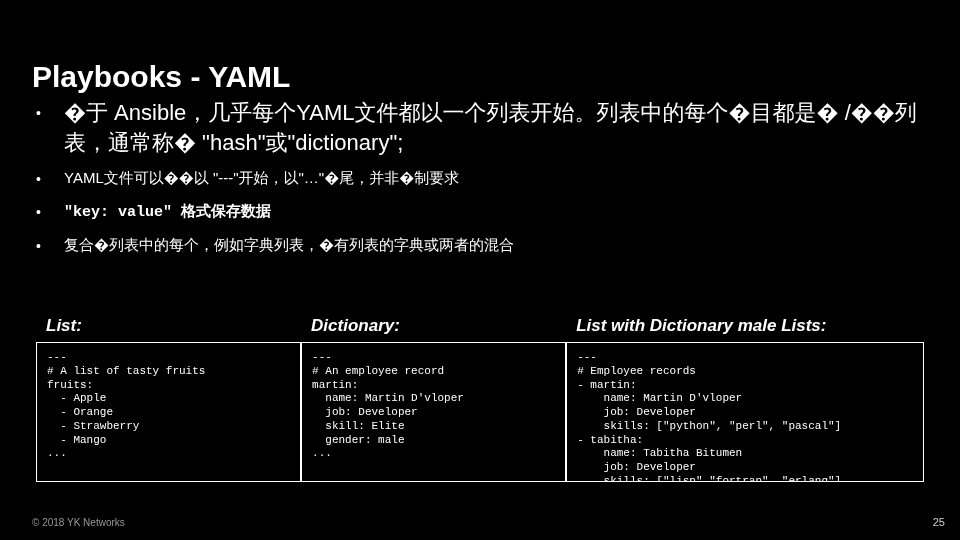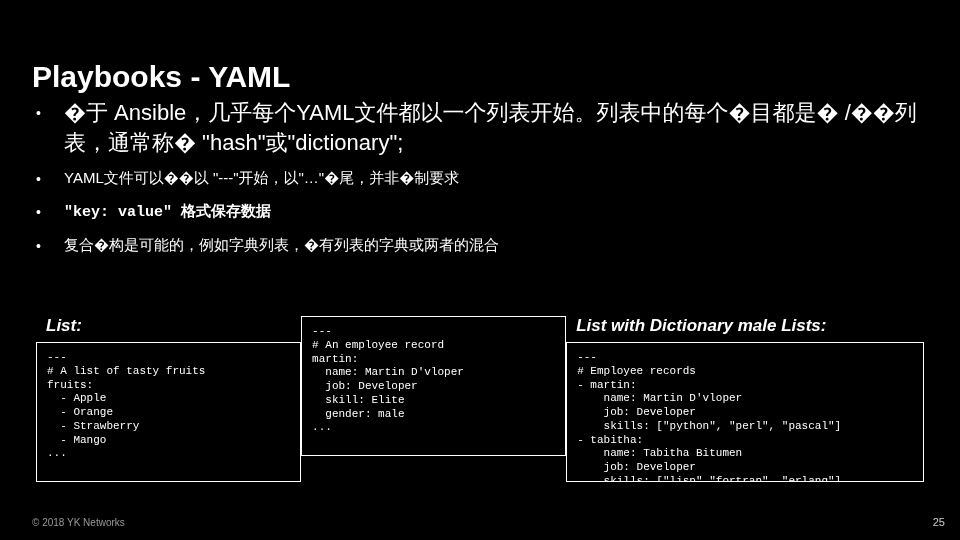--- a/index.html
+++ b/index.html
@@ -97,37 +97,38 @@
   <li class="small">
     <span class="dot">•</span>
     <span class="text">YAML文件可以��以 "---"开始，以"…"�尾，并非�制要求</span>
   </li>
   <li class="small">
     <span class="dot">•</span>
     <span class="text"><code>"key: value" 格式保存数据</code></span>
   </li>
   <li class="small">
     <span class="dot">•</span>
-    <span class="text">复合�构是可能的，例如字典列表，�有列表的字典或两者的混合</span>
+    <span class="text">复合�列表中的每个，例如字典列表，�有列表的字典或两者的混合</span>
   </li>
 </ul>
 
 <div class="cols">
   <div class="col">
     <div class="col-title">List:</div>
     <div class="codebox">---
 # A list of tasty fruits
 fruits:
   - Apple
   - Orange
   - Strawberry
   - Mango
 ...</div>
   </div>
   <div class="col">
+    <div class="col-title">Dictionary:</div>
     <div class="codebox">---
 # An employee record
 martin:
   name: Martin D'vloper
   job: Developer
   skill: Elite
   gender: male
 ...</div>
   </div>
   <div class="col wide">

